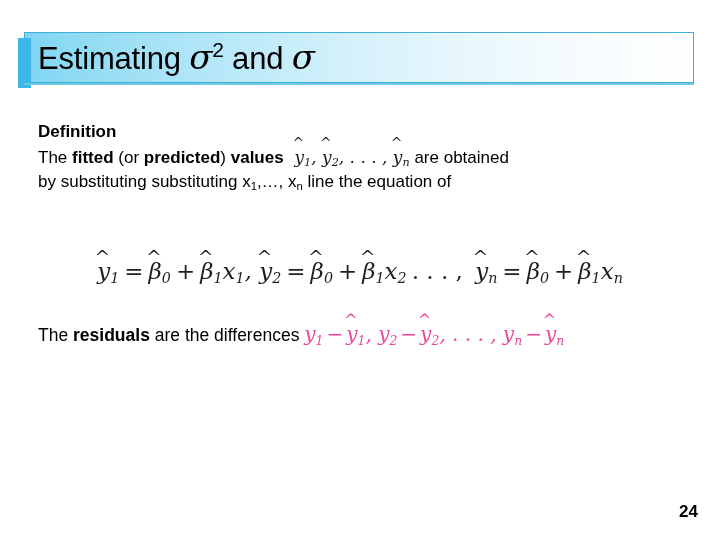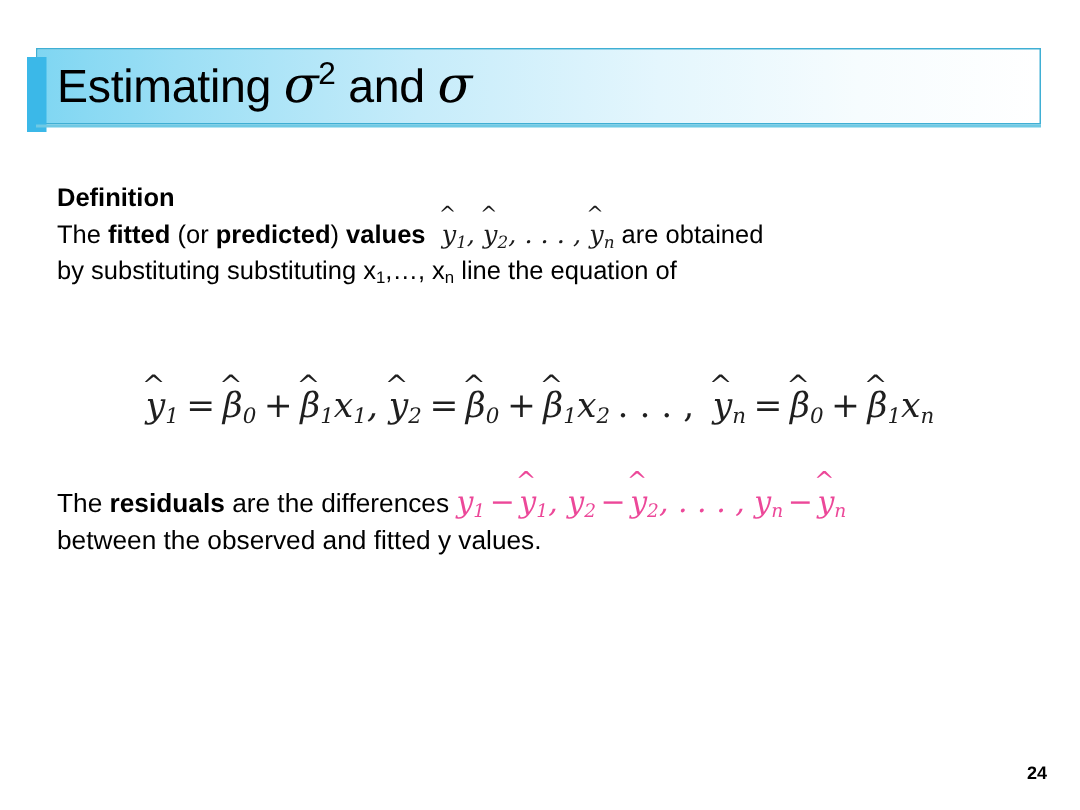--- a/index.html
+++ b/index.html
@@ -168,21 +168,21 @@
     vertical-align: -0.3em;
     line-height: 0;
   }
   #residual-math .op { font-style: normal; padding: 0 3px; }
 
   
   #page-number {
     position: absolute;
     right: 22px;
     bottom: 18px;
-    font-size: 12px;
+    font-size: 17px;
     font-weight: bold;
     color: #000000;
   }
 </style>
 </head>
 <body>
 
 <div id="title-banner">
   <div id="title-box"></div>
   <div id="title-accent"></div>
@@ -200,16 +200,15 @@
 
 </div>
 
 <div id="display-equation"><span><span class="hatwrap"><span class="hat">^</span>y</span><sub>1</sub><span class="op">=</span><span class="hatwrap"><span class="hat">^</span>β</span><sub>0</sub><span class="op">+</span><span class="hatwrap"><span class="hat">^</span>β</span><sub>1</sub>x<sub>1</sub></span>,
   <span><span class="hatwrap"><span class="hat">^</span>y</span><sub>2</sub><span class="op">=</span><span class="hatwrap"><span class="hat">^</span>β</span><sub>0</sub><span class="op">+</span><span class="hatwrap"><span class="hat">^</span>β</span><sub>1</sub>x<sub>2</sub></span><span class="op">. . . ,</span>
   <span><span class="hatwrap"><span class="hat">^</span>y</span><sub>n</sub><span class="op">=</span><span class="hatwrap"><span class="hat">^</span>β</span><sub>0</sub><span class="op">+</span><span class="hatwrap"><span class="hat">^</span>β</span><sub>1</sub>x<sub>n</sub></span></div>
 
 <div id="residual-block">
   <div class="para-line"><span>The </span><span class="b">residuals</span><span> are the differences </span><span id="residual-math"><span class="xi" style="font-family:'DejaVu Serif',serif;">y</span><sub>1</sub><span class="op">−</span><span class="hatwrap"><span class="hat">^</span>y</span><sub>1</sub>, y<sub>2</sub><span class="op">−</span><span class="hatwrap"><span class="hat">^</span>y</span><sub>2</sub>, . . . , y<sub>n</sub><span class="op">−</span><span class="hatwrap"><span class="hat">^</span>y</span><sub>n</sub></span></div>
 
-  <div class="para-line"><span>between the observed and fitted </span><span class="xi">y</span><span> values.</span></div>
 </div>
 
 <div id="page-number">24</div>
 
 </body></html>

